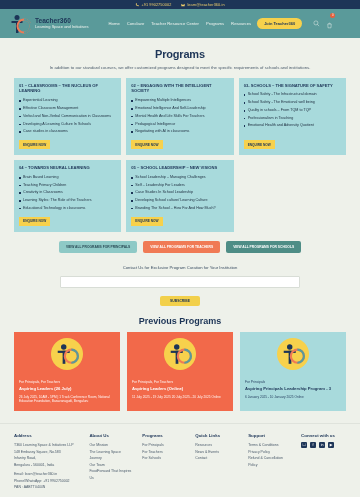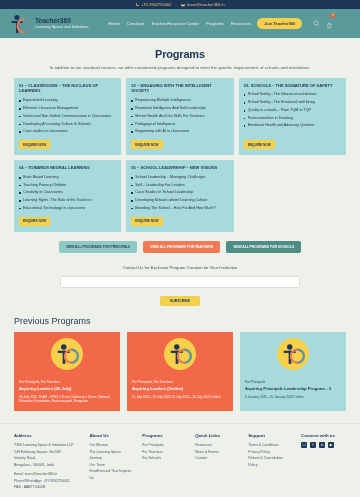--- a/index.html
+++ b/index.html
@@ -99,21 +99,21 @@
     font-size: 4px; padding: 0 4px; font-family: "Liberation Sans", sans-serif;
   }
   .sub-btn {
     background: #f2d04b; border: none; color: #1d3557;
     font-size: 3.4px; font-weight: bold; padding: 3px 10px;
     margin-top: 4px; border-radius: 2px; text-transform: uppercase;
   }
 
   
   .prev-wrap { padding: 10px 14px 0; }
-  .prev-wrap h2 { color: #1d3557; font-size: 9px; font-weight: normal; }
+  .prev-wrap h2 { color: #1d3557; font-size: 9px; font-weight: bold; text-align: center; }
   .prev-grid {
     display: grid; grid-template-columns: repeat(3, 1fr);
     gap: 7px; margin-top: 6px;
   }
   .prev-card { background: #f2694a; color: #fff; overflow: hidden; }
   .prev-card.teal { background: #a8dadc; }
   .pc-img {
     height: 44px; display: flex; align-items: center; justify-content: center;
   }
   .pc-circle {

